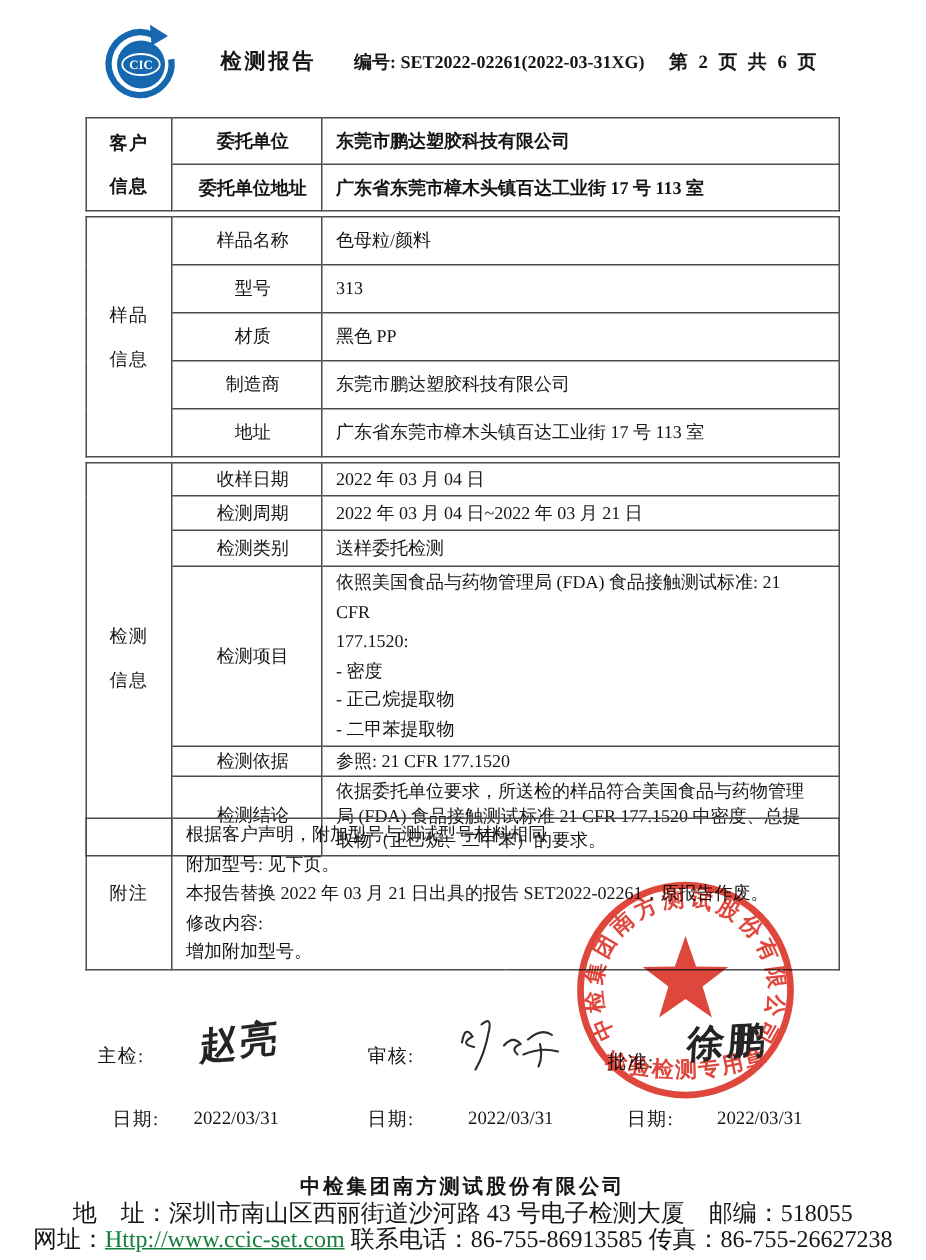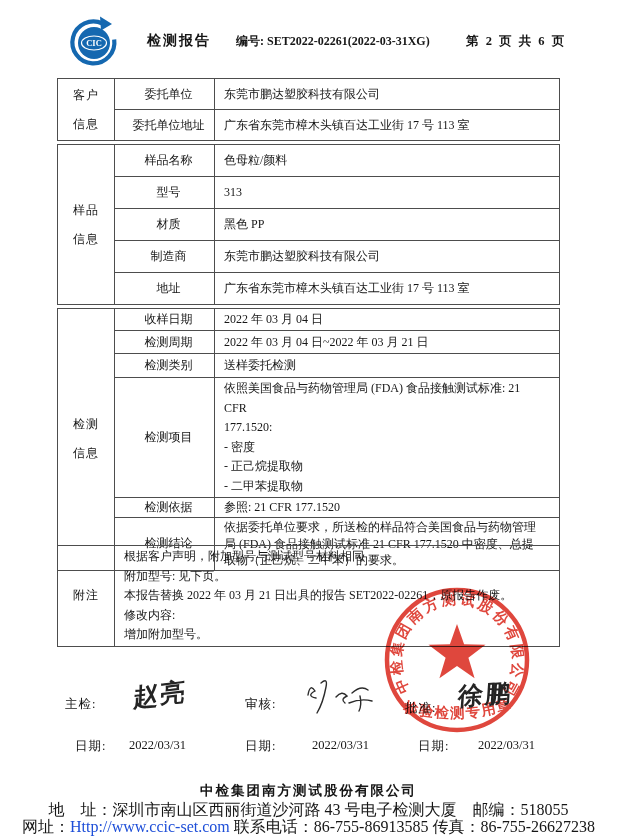--- a/index.html
+++ b/index.html
@@ -5,52 +5,52 @@
   html,body{margin:0;padding:0;background:#fff;}
   .page{
     position:relative; width:617px; height:840px; background:#ffffff;
     font-family:"Liberation Serif","DejaVu Serif",serif;
     color:#161616; overflow:hidden;
   }
   
   .hdr-logo{position:absolute; left:64px; top:16px; width:60px; height:52px;}
   .hdr-title{position:absolute; left:147px; top:32px; font-size:14px; font-weight:bold; letter-spacing:2px;}
   .hdr-no{position:absolute; left:236px; top:33px; font-size:12px; font-weight:bold;}
-  .hdr-page{position:absolute; left:466px; top:33px; font-size:12.5px; font-weight:bold; letter-spacing:2px;}
+  .hdr-page{position:absolute; left:446px; top:33px; font-size:12.5px; font-weight:bold; letter-spacing:2px;}
   
   table.rpt{position:absolute; left:57px; width:503px; border-collapse:collapse; table-layout:fixed;
             font-size:12px; color:#161616;}
   table.rpt td{border:1px solid #4d4d4d; vertical-align:middle; overflow:hidden;}
   td.grp{width:54px; text-align:center; letter-spacing:1px;}
   td.grp .vlbl{width:2.2em; margin:0 auto; line-height:29px;}
   td.lbl{width:89px; padding-left:9px;text-align:center;}
   td.val{padding-left:9px; padding-right:16px;}
   .preline{white-space:pre-line;}
   .lh19{line-height:19.5px; padding-top:1px;}
   .lh16{line-height:16.5px;}
-  .t1{top:78px;}  .t1 tr{height:31px;}
+  .t1{top:78px;}  .t1 tr{height:31px;font-weight:bold;}
   .t2{top:144px;} .t2 tr{height:32px;}
   .t3{top:308px;}
   .t4{top:545px;} .t4 tr{height:97px;}
   .r22{height:22px;} .r23{height:23px;} .r24{height:24px;}
   .r98{height:98px;} .r17{height:17px;} .r50{height:50px;}
   
   .seal{position:absolute; left:377px; top:580px; width:160px; height:160px;
         mix-blend-mode:multiply; opacity:.92; z-index:5; pointer-events:none;}
   
   .lab{position:absolute; font-size:12.5px; letter-spacing:1px;}
   .sig-text{position:absolute; font-size:25px; font-weight:bold; color:#242424;
             transform:rotate(-7deg) skewX(-9deg); letter-spacing:2px; z-index:6;}
   .sig2{position:absolute; z-index:6;}
   .dateval{position:absolute; font-size:12.5px;}
   
   .footer{position:absolute; left:0; top:782px; width:617px; text-align:center; line-height:17px;}
   .f-company{font-size:13.5px; font-weight:bold; letter-spacing:2px; margin-bottom:2px;}
   .f-line{font-size:16px;}
-  .f-url{color:#1d4ed8; cursor:pointer;}
+  .f-url{color:#15803d; text-decoration:underline; cursor:pointer;}
 </style>
 </head>
 <body>
 
 <div class="page">
 
   <svg class="hdr-logo" viewBox="0 0 60 52">
     <path d="M 38.5 7.5 A 21 21 0 1 0 50.2 23.5" stroke="#1568b0" stroke-width="4.2" fill="none"></path>
     <polygon points="36,0.5 48,8 37,14.5" fill="#1568b0"></polygon>
     <circle cx="30" cy="27" r="16" fill="#1568b0"></circle>

